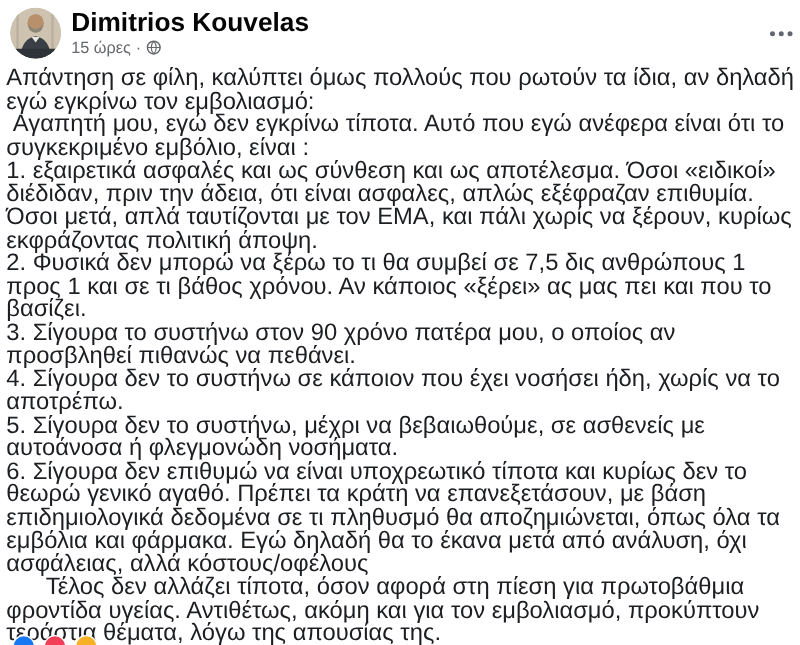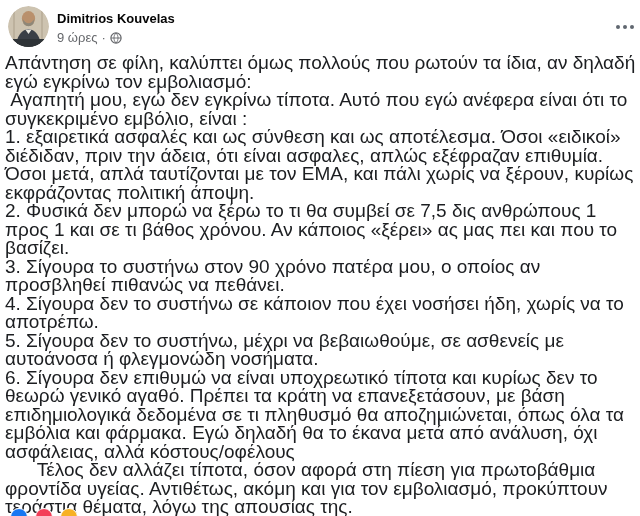--- a/index.html
+++ b/index.html
@@ -14,21 +14,21 @@
 
   
   .header { position: absolute; top: 6px; left: 8px; right: 6px; height: 42px; display: flex; align-items: flex-start; }
   .avatar {
     width: 41px; height: 41px; border-radius: 50%;
     overflow: hidden; flex: 0 0 41px; cursor: pointer;
   }
   .avatar svg { display: block; }
   .header-text { margin-left: 8px; padding-top: 3px; flex: 1; }
   .author {
-    font-size: 13px; font-weight: 700; color: #050505;
+    font-size: 21px; font-weight: 700; color: #050505;
     line-height: 19px; cursor: pointer;
   }
   .meta {
     display: flex; align-items: center; gap: 4px;
     font-size: 13px; color: #65676b; line-height: 17px; margin-top: 1px;
   }
   .meta .timestamp { cursor: pointer; }
   .globe { display: inline-flex; align-items: center; }
 
   .more {
@@ -82,21 +82,21 @@
           <path d="M7.5 41 q2.5 -17 13 -18 q10.5 1 13 18 z" fill="#3a3f46"></path>
           <path d="M17.3 23.5 l3.2 4.4 3.2 -4.4 z" fill="#e9e7e1"></path>
           <rect y="33" width="41" height="8" fill="#2e3337"></rect>
         </g>
       </svg>
     </div>
 
     <div class="header-text">
       <div class="author">Dimitrios Kouvelas</div>
       <div class="meta">
-        <span class="timestamp">9 ώρες</span>
+        <span class="timestamp">15 ώρες</span>
         <span>·</span>
         <span class="globe">
           <svg width="12" height="12" viewBox="0 0 16 16" xmlns="http://www.w3.org/2000/svg">
             <circle cx="8" cy="8" r="6.8" fill="none" stroke="#65676b" stroke-width="1.6"></circle>
             <path d="M1.4 8 h13.2 M8 1.4 c3.6 3.2 3.6 10 0 13.2 M8 1.4 c-3.6 3.2 -3.6 10 0 13.2" fill="none" stroke="#65676b" stroke-width="1.2"></path>
           </svg>
         </span>
       </div>
     </div>
   </div>

